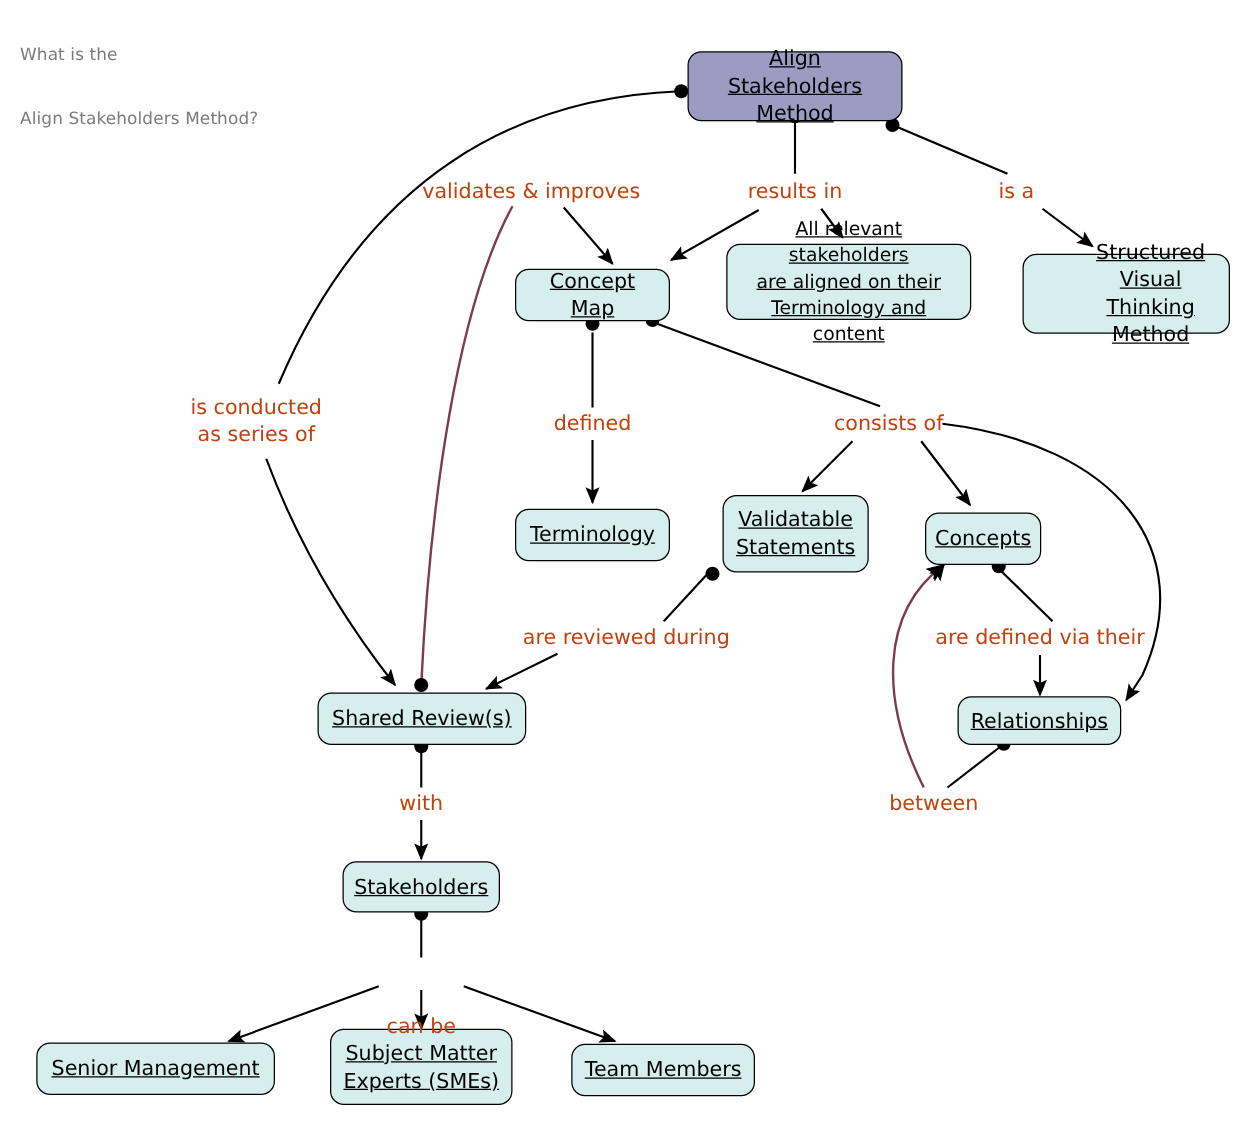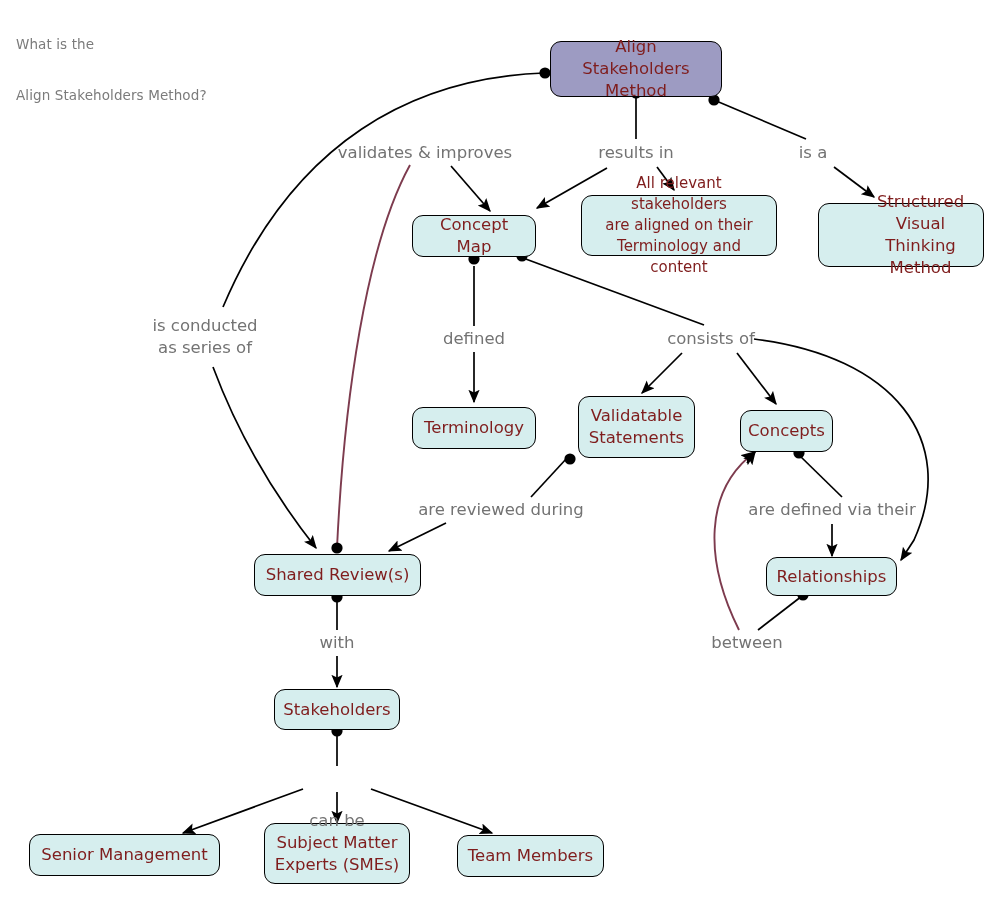--- a/index.html
+++ b/index.html
@@ -40,37 +40,38 @@
   .node {
     position: absolute;
     box-sizing: border-box;
     border: 1.6px solid #000000;
     border-radius: 11px;
     background: #d6eeee;
     display: flex;
     align-items: center;
     justify-content: center;
     text-align: center;
-    color: #7f1d1d;
+    color: #000000;
     font-size: 16.5px;
     line-height: 22px;
     padding: 3px 9px;
     white-space: pre-line;
     box-shadow: 0 0 0 0 transparent;
+    text-decoration: underline;
   }
   .node.root {
     background: #9d9bc2;
   }
 
   
   .elabel {
     position: absolute;
     font-size: 16.5px;
     line-height: 22px;
-    color: #737373;
+    color: #c2410c;
     text-align: center;
     white-space: pre-line;
     transform: translateX(-50%);
   }
 
   
   .knob { fill: #000; }
   .edge { fill: none; stroke: #000000; stroke-width: 1.7; }
   .edge-red { fill: none; stroke: #7d3b4e; stroke-width: 1.9; }
   .arrowhead { fill: #000000; }

